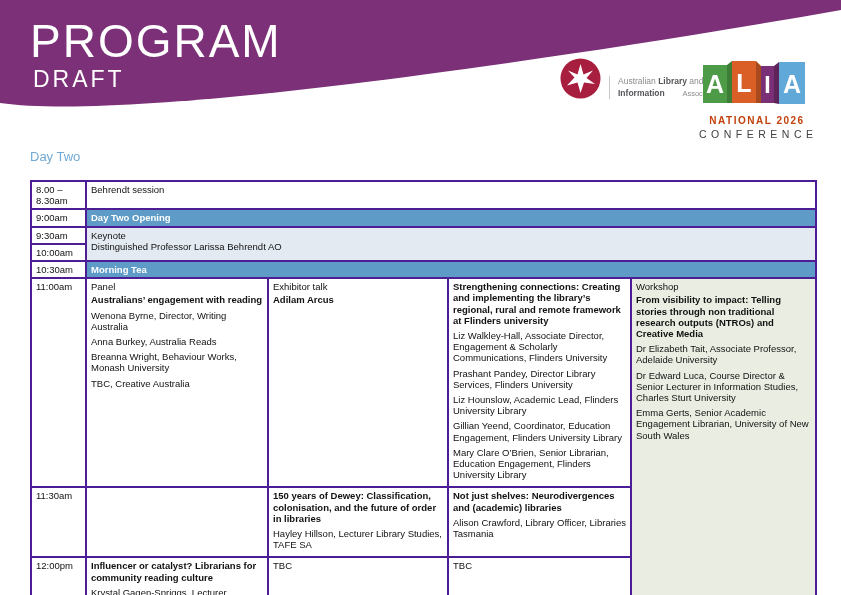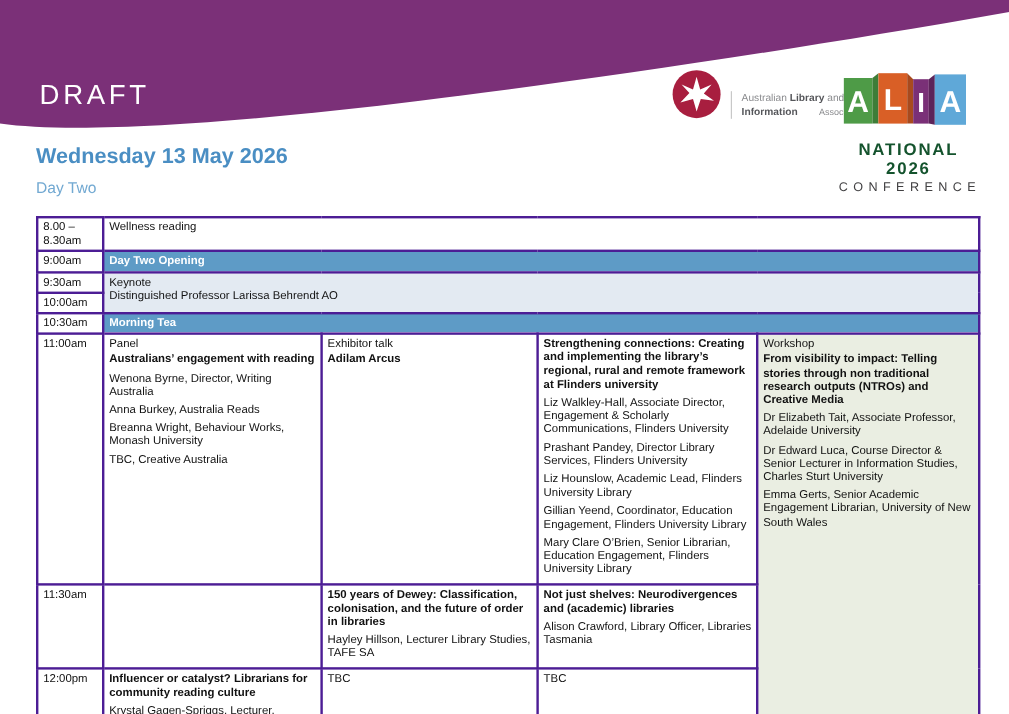--- a/index.html
+++ b/index.html
@@ -14,21 +14,21 @@
     font-weight:400;letter-spacing:3px;}
 
   
   .alia-logo{position:absolute;top:58px;left:560px;display:flex;align-items:flex-end;}
   .alia-text{margin-left:8px;padding-left:8px;border-left:1px solid #c8c8c8;
     font-size:8.5px;color:#8a8b8e;line-height:1.35;}
   .alia-text b{color:#55565a;}
   .alia-text .small{font-size:7.5px;padding-left:16px;}
 
   .conf-logo{position:absolute;top:60px;left:699px;width:116px;text-align:center;}
-  .conf-national{font-size:14px;font-weight:bold;color:#14532d;letter-spacing:1.5px;
+  .conf-national{font-size:10px;font-weight:bold;color:#c2410c;letter-spacing:1.5px;
     margin-top:3px;font-family:"Liberation Sans",sans-serif;}
   .conf-conference{font-size:10.5px;color:#414042;letter-spacing:4.5px;margin-top:2px;}
 
   
   .date-heading{position:absolute;top:120px;left:30px;font-size:18px;font-weight:bold;color:#4a8ec3;}
   .day-label{position:absolute;top:149px;left:30px;font-size:13px;color:#72a9d2;}
 
   
   table.program{position:absolute;top:180px;left:30px;width:785px;border-collapse:collapse;
     table-layout:fixed;font-size:9.5px;color:#111;}
@@ -43,20 +43,21 @@
   td.workshop{background:#eaeee2;vertical-align:middle;}
 </style>
 </head>
 <body>
 
 <div class="page">
 
   <svg class="banner-svg" width="841" height="120" viewBox="0 0 841 120">
     <path d="M0,0 H841 V10 C660,42 480,68 350,84 C220,100 70,113 0,103 Z" fill="#7b3078"></path>
   </svg>
+  <div class="banner-title">PROGRAM</div>
   <div class="banner-subtitle">DRAFT</div>
 
   <div class="alia-logo">
     <svg width="41" height="41" viewBox="0 0 41 41">
       <circle cx="20.5" cy="20.5" r="20" fill="#a81e3f"></circle>
       <path d="M20.5 6 L23.5 16.5 L33 12.5 L26.5 20 L35 26 L24 24.5 L20.5 35 L17.5 24.5 L7 27.5 L14.5 19.5 L8 12.5 L17.5 16.5 Z" fill="#ffffff"></path>
     </svg>
     <div class="alia-text">
       <div><span>Australian </span><b>Library</b><span> and</span></div>
       <div><b>Information</b><span class="small"> Association</span></div>
@@ -74,39 +75,38 @@
       <rect x="76" y="2" width="26" height="42" fill="#5fa8d8"></rect>
       <text x="12" y="33" text-anchor="middle" font-family="Liberation Sans, sans-serif" font-size="25" font-weight="bold" fill="#ffffff">A</text>
       <text x="41" y="32" text-anchor="middle" font-family="Liberation Sans, sans-serif" font-size="25" font-weight="bold" fill="#ffffff">L</text>
       <text x="64.5" y="33" text-anchor="middle" font-family="Liberation Sans, sans-serif" font-size="23" font-weight="bold" fill="#ffffff">I</text>
       <text x="89" y="33" text-anchor="middle" font-family="Liberation Sans, sans-serif" font-size="25" font-weight="bold" fill="#ffffff">A</text>
     </svg>
     <div class="conf-national">NATIONAL 2026</div>
     <div class="conf-conference">CONFERENCE</div>
   </div>
 
-  <div class="date-heading">Wednesday 13 May 2026</div>
   <div class="day-label">Day Two</div>
 
   <table class="program">
     <colgroup>
       <col style="width:55px">
         <col style="width:182px">
         <col style="width:180px">
       <col style="width:183px">
         <col style="width:185px">
     </colgroup>
 
     <tbody>
         <tr style="height:24px">
       <td class="time">
         <div>8.00 –</div>
         <div>8.30am</div>
       </td>
-      <td colspan="4">Wellness reading</td>
+      <td colspan="4">Behrendt session</td>
     </tr>
 
     <tr style="height:16px">
       <td class="time">9:00am</td>
       <td colspan="4" class="band-blue">Day Two Opening</td>
     </tr>
 
     <tr style="height:14px">
       <td class="time">9:30am</td>
       <td colspan="4" rowspan="2" class="band-light">

